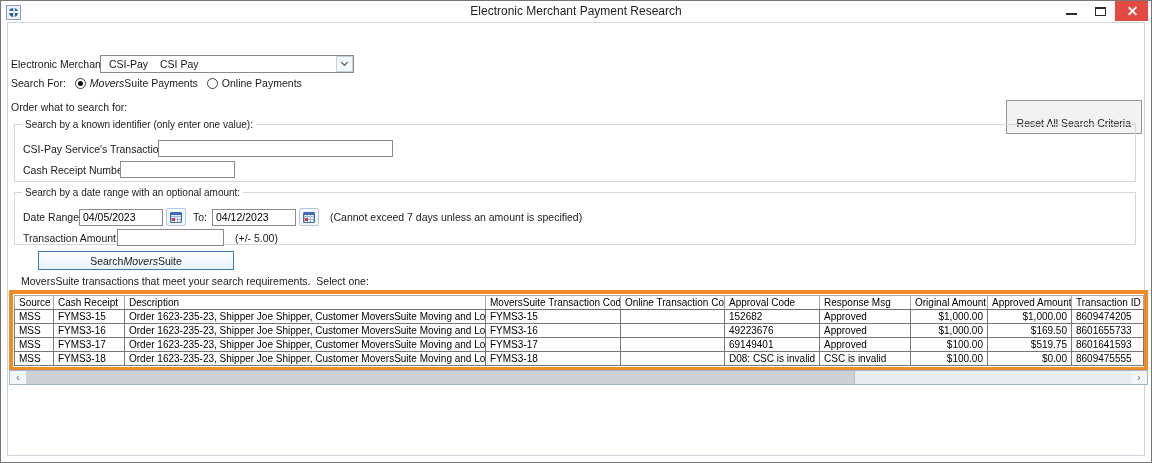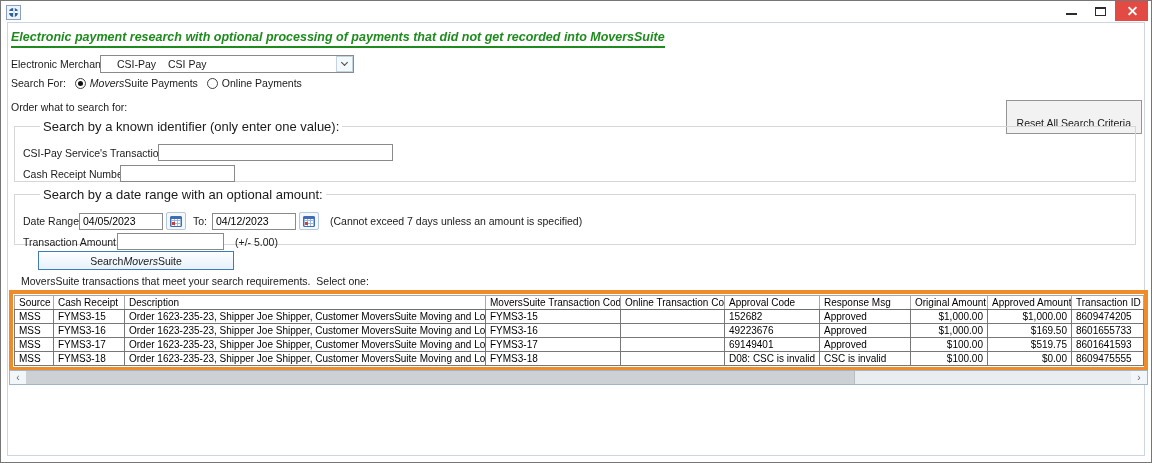--- a/index.html
+++ b/index.html
@@ -30,38 +30,38 @@
   .glyph-x:after{transform:rotate(-45deg)}
   .client-border{position:absolute;left:6px;right:6px;top:21px;bottom:6px;border:1px solid #ccd6e0;pointer-events:none}
   
   .banner{position:absolute;left:10px;top:29px;font-size:12.5px;font-weight:bold;font-style:italic;
           color:var(--green);padding-bottom:2px;border-bottom:2px solid var(--green);white-space:nowrap}
   
   .lbl{font-size:10.5px;color:#1a1a1a}
   .merchant-label{position:absolute;left:10px;top:57px}
   .combo{position:absolute;left:99px;top:54px;width:254px;height:18px;border:1px solid #8a8a8a;background:#fff;
          display:flex;align-items:center;font-size:10.5px}
-  .combo-code{padding-left:16px;width:67px;overflow:hidden}
+  .combo-code{padding-left:8px;width:59px;overflow:hidden}
   .combo-name{flex:1;overflow:hidden}
   .combo-btn{width:17px;height:16px;border:1px solid #c3d3e2;background:#f4f9fe;display:flex;
              align-items:center;justify-content:center}
   .chev{width:5px;height:5px;border-right:1.5px solid #444;border-bottom:1.5px solid #444;
         transform:rotate(45deg);margin-top:-3px}
   
   .searchfor-row{position:absolute;left:10px;top:76px;display:flex;align-items:center;font-size:10.5px}
   .radio-wrap{display:flex;align-items:center;margin-left:9px}
   .radio{display:inline-block;width:11px;height:11px;border:1px solid #3f3f3f;border-radius:50%;
          background:#fff;position:relative;margin-right:4px;flex:none}
   .radio.checked:after{content:"";position:absolute;left:2px;top:2px;width:5px;height:5px;border-radius:50%;background:#111}
   .choose-label{position:absolute;left:10px;top:100px}
   .reset-btn{position:absolute;right:9px;top:99px;height:20px;padding:16px 10px;font-size:10.5px;
              background:#f2f2f2;border:1px solid #959595;font-family:inherit;color:#1a1a1a}
   
   fieldset{position:absolute;left:13px;width:1122px;border:1px solid #d6d6d6;padding:0}
-  legend{font-size:13px;margin-left:25px;padding:0 3px;color:#1a1a1a}
+  legend{font-size:10px;margin-left:7px;padding:0 3px;color:#1a1a1a}
   .fs-identifier{top:118px;height:63px}
   .fs-daterange{top:186px;height:58px}
   .fld-row{position:absolute;left:8px;display:flex;align-items:center;font-size:10.5px;white-space:nowrap}
   .row1{top:10px}.row2{top:31px}
   .txt{height:17px;border:1px solid #8a8a8a;background:#fff;font-family:inherit;font-size:10.5px;padding:0 3px}
   .w-label-ti{width:135px}.ti-input{width:235px}
   .w-label-cr{width:97px}.cr-input{width:115px}
   .w-label-dr{width:56px}.date-input{width:84px}
   .w-label-ta{width:94px}.amt-input{width:107px}
   .to-label{margin:0 5px 0 7px}
@@ -98,35 +98,35 @@
 </style>
 </head>
 <body>
 
 <div class="window">
 
   <div class="titlebar">
     <span class="app-icon">
         <span class="globe"></span>
       </span>
+    <span class="win-title">Electronic Merchant Payment Research</span>
     <span class="controls">
       <button class="ctl">
           <span class="glyph-min"></span>
         </button>
       <button class="ctl">
           <span class="glyph-max"></span>
         </button>
       <button class="ctl close">
           <span class="glyph-x"></span>
         </button>
     </span>
   </div>
   <div class="client-border"></div>
 
-  <div class="banner">Electronic payment research with optional processing of payments that did not get recorded into MoversSuite</div>
 
   <label class="lbl merchant-label">Electronic Merchant:</label>
   <div class="combo">
     <span class="combo-code">CSI-Pay</span>
     <span class="combo-name">CSI Pay</span>
     <span class="combo-btn">
         <i class="chev"></i>
       </span>
   </div>
 

